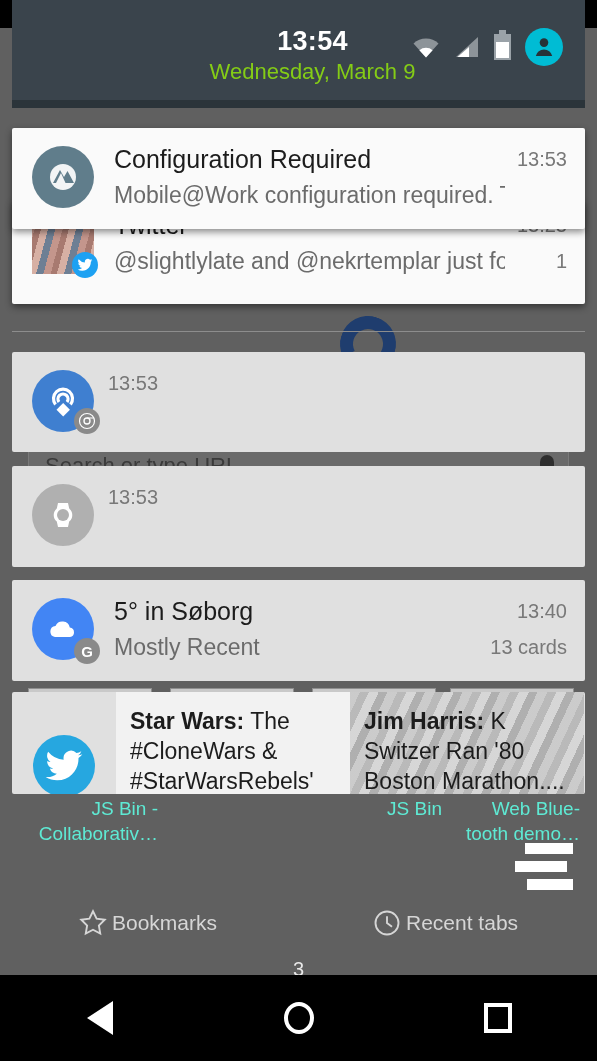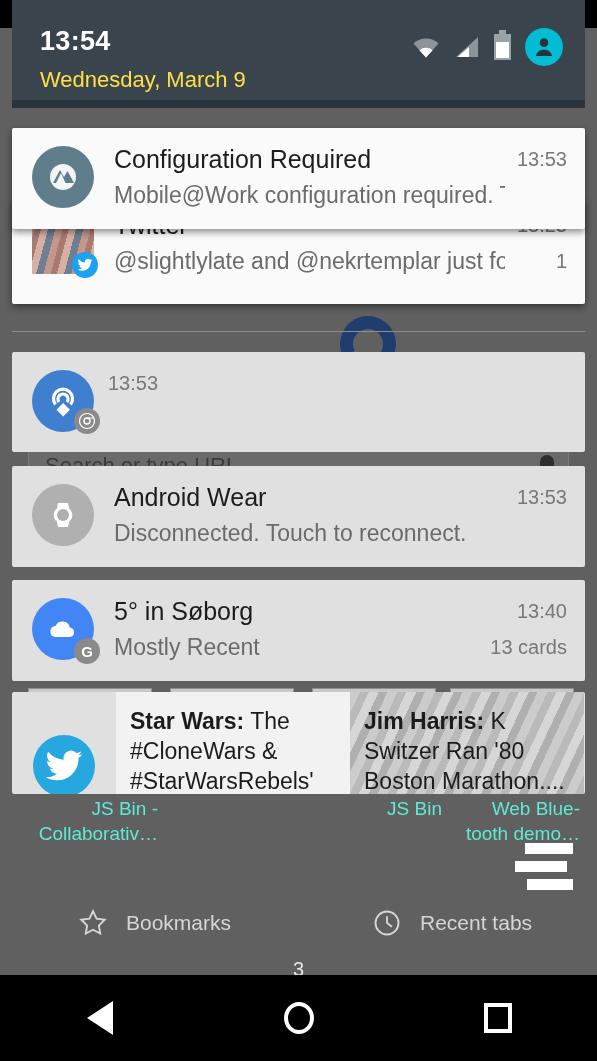--- a/index.html
+++ b/index.html
@@ -40,35 +40,35 @@
   .bg-thumb {
     width: 124px; height: 100px; background: #c9c9c9; border: 1px solid #8f8f8f;
     position: relative; overflow: hidden;
   }
   .bg-thumb .stripe { position: absolute; left: 6px; right: 6px; height: 6px; background: #2d3f8f; }
   .bg-tlabel {
     margin-top: 8px; font-size: 19px; color: #5eead4; text-align: right;
     line-height: 25px;
   }
   .bg-bottombar { position: absolute; left: 0; top: 860px; width: 597px; height: 70px; }
-  .bg-bbitem { position: absolute; display: flex; align-items: center; gap: 18px;
+  .bg-bbitem { position: absolute; display: flex; align-items: center; gap: 4px;
     color: #d6d6d6; font-size: 21px; }
   .bg-pagenum { position: absolute; left: 0; right: 0; top: 930px; text-align: center;
     color: #e8e8e8; font-size: 20px; }
   .bg-overlaybars { position: absolute; right: 24px; top: 815px; width: 62px; height: 48px; }
   .bg-overlaybars i { position: absolute; display: block; height: 11px; background: #fff; }
 
   
   #shade-header {
     position: absolute; left: 12px; top: 0; width: 573px; height: 108px;
     background: #37474f; background: #3a444c;
   }
-  #shade-header .hdr-inner { padding: 26px 0 0 28px; }
+  #shade-header .hdr-inner { padding: 26px 0 0 28px; text-align: center; }
   .hdr-time { color: #ffffff; font-size: 27px; font-weight: bold; letter-spacing: .3px; }
-  .hdr-date { color: #fde047; font-size: 22px; margin-top: 10px; }
+  .hdr-date { color: #84cc16; font-size: 22px; margin-top: 2px; }
   .hdr-icons { position: absolute; right: 22px; top: 28px; display: flex; align-items: center; gap: 14px; }
   .ic-wifi { width: 28px; height: 22px; position: relative; }
   .ic-cell { width: 26px; height: 22px; }
   .ic-batt { width: 17px; height: 26px; position: relative; }
   .ic-batt .cap { position: absolute; left: 5px; top: -4px; width: 7px; height: 4px; background: #9aa2a8; }
   .ic-batt .body { position: absolute; left: 0; top: 0; width: 17px; height: 26px; background: #9aa2a8; }
   .ic-batt .fill { position: absolute; left: 2px; top: 8px; width: 13px; height: 16px; background: #ffffff; }
   .ic-avatar { width: 38px; height: 38px; border-radius: 50%; background: #00bcd4;
     display: flex; align-items: center; justify-content: center; }
   .hdr-grip { position: absolute; left: 0; bottom: 0; width: 573px; height: 8px; background: #2b343a; }
@@ -299,24 +299,20 @@
   <div class="card" style="top:466px; height:101px;">
     <div class="card-row">
       <div class="card-icon">
         <div class="circ" style="background:#b0b0b0;">
           <svg width="34" height="34" viewBox="0 0 34 34">
             <path d="M12 5h10l1.2 5.4a8.6 8.6 0 0 1 0 13.2L22 29H12l-1.2-5.4a8.6 8.6 0 0 1 0-13.2z" fill="#fff"></path>
             <circle cx="17" cy="17" r="6" fill="#b0b0b0"></circle>
           </svg>
         </div>
       </div>
-      <div class="card-body">
-        <div class="card-title">Android Wear</div>
-        <div class="card-text">Disconnected. Touch to reconnect.</div>
-      </div>
       <div class="card-meta">
         <div class="card-time">13:53</div>
       </div>
     </div>
   </div>
 
   <div class="card" style="top:580px; height:101px;">
     <div class="card-row">
       <div class="card-icon">
         <div class="circ" style="background:#4285f4;">

